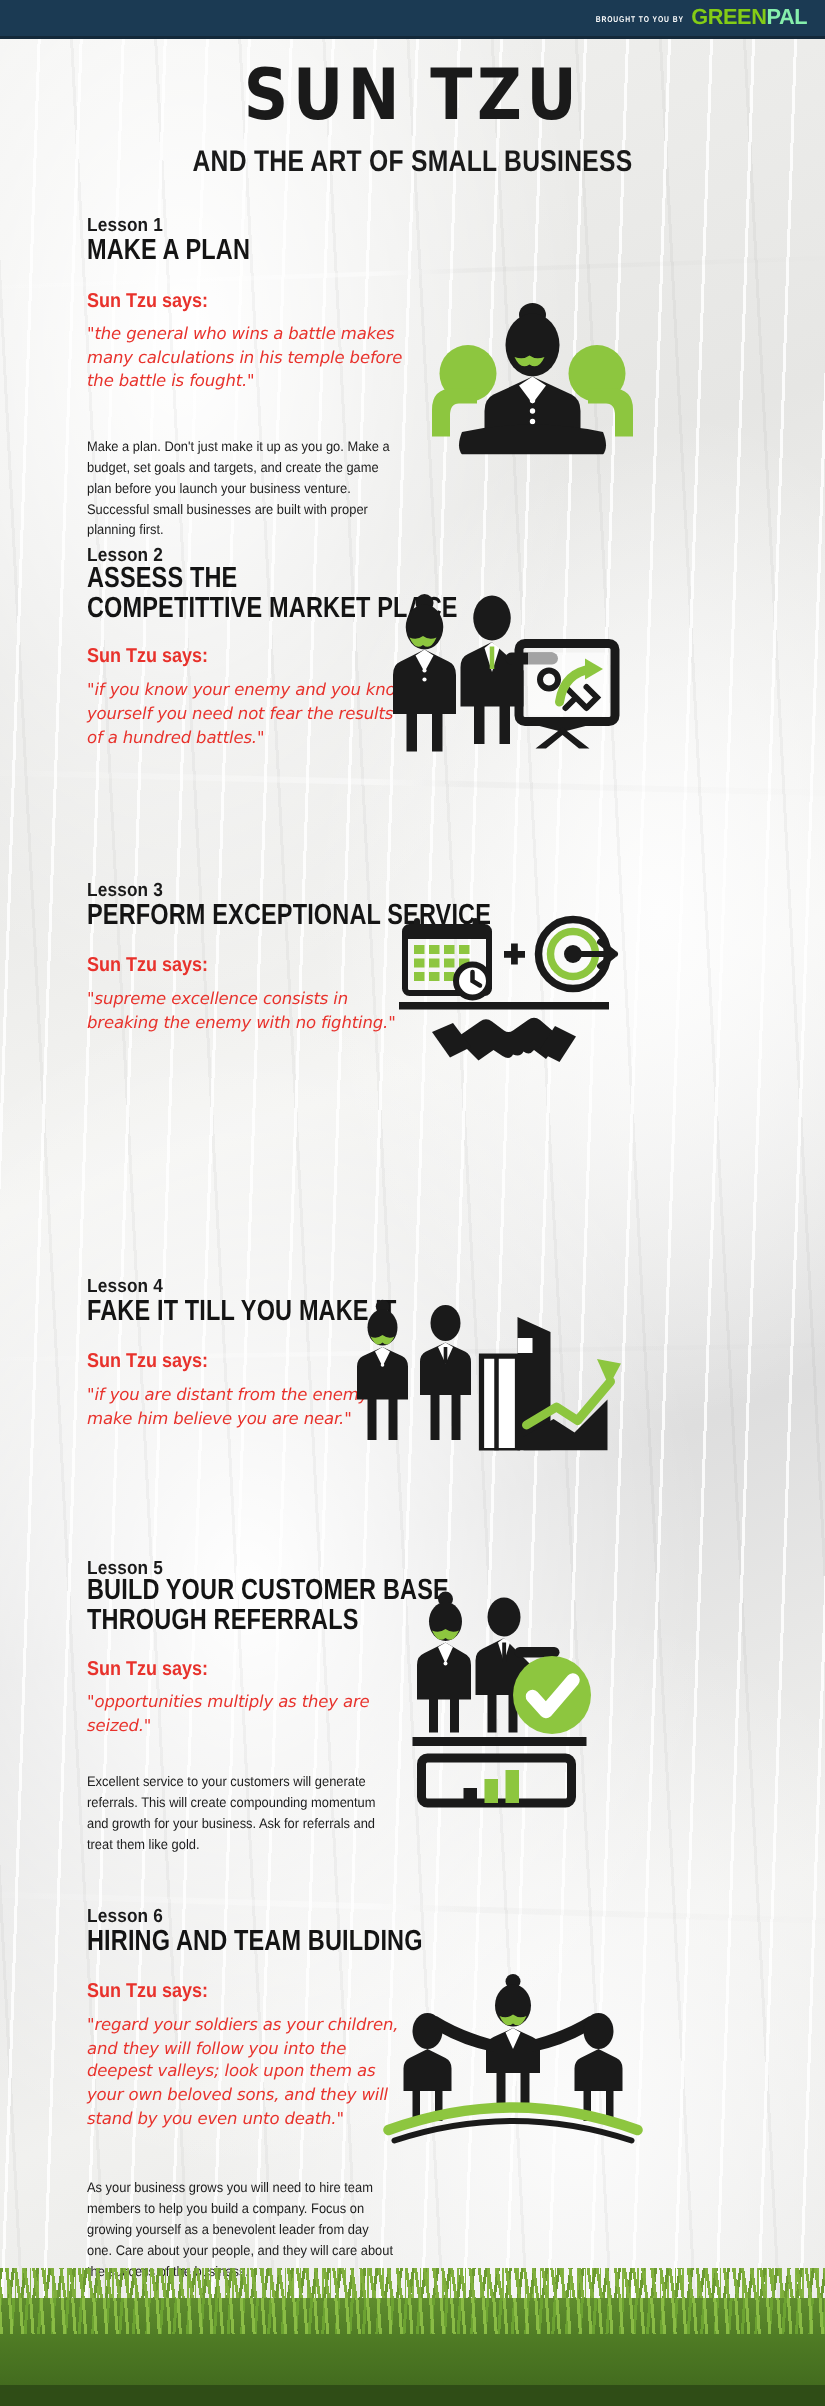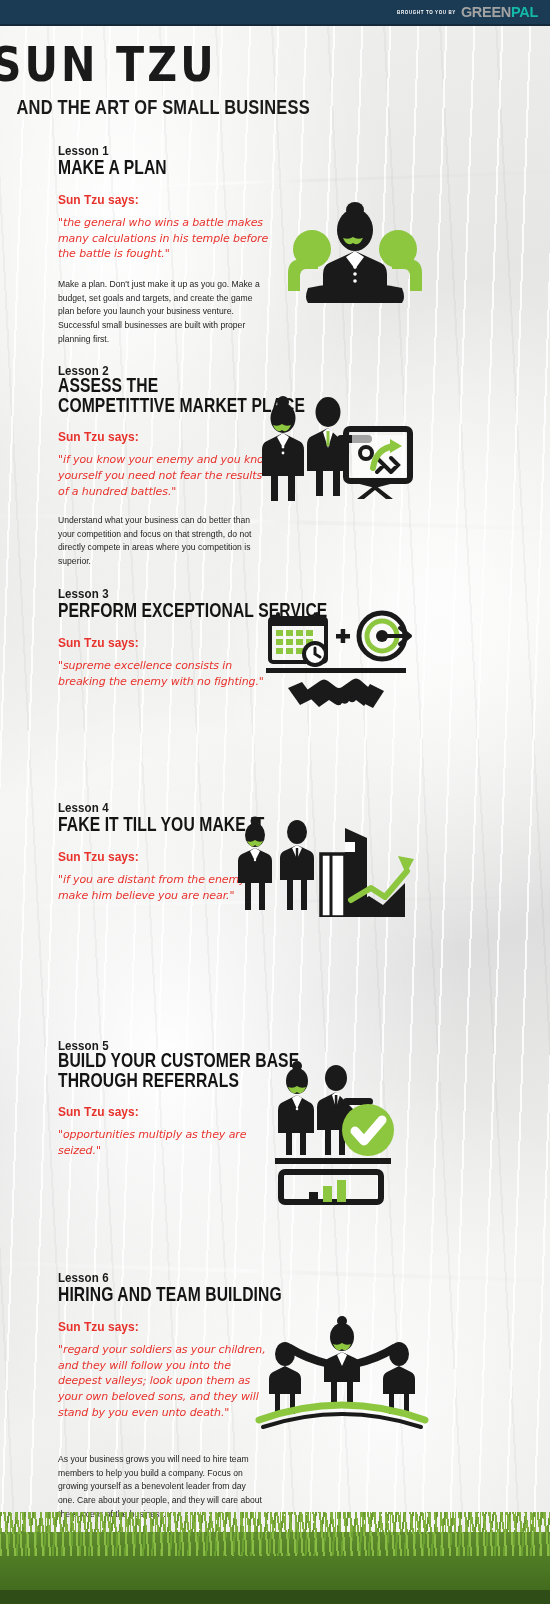--- a/index.html
+++ b/index.html
@@ -54,25 +54,25 @@
   }
   .brought {
     color: #ffffff;
     font-size: 4.5px;
     font-weight: bold;
     letter-spacing: .6px;
     margin-right: 5px;
     transform: scaleY(1.25);
   }
   .logo { font-size: 14.5px; font-weight: bold; letter-spacing: -.3px; font-family: "Liberation Sans", sans-serif; }
-  .logo .green { color: #a3a3a3; }
-  .logo .white { color: #14b8a6; }
+  .logo .green { color: #84cc16; }
+  .logo .white { color: #86efac; }
 
   
-  .masthead { position: absolute; top: 44px; left: 0; width: 550px; z-index: 5; }
+  .masthead { position: absolute; top: 44px; left: 0; width: 550px; text-align: center; z-index: 5; }
   .suntzu {
     font-family: "DejaVu Sans", sans-serif;
     font-size: 40px;
     font-weight: bold;
     color: #1a1a1a;
     letter-spacing: 3px;
     transform: scaleY(1.18) scaleX(1.03);
     line-height: 1;
   }
   .subtitle {
@@ -98,21 +98,21 @@
   }
   .says {
     color: #e8322c; font-size: 12px; font-weight: bold;
     margin-top: 17px; transform: scaleY(1.12); transform-origin: left;
   }
   .quote {
     color: #e8322c; font-size: 11px; line-height: 1.42;
     margin-top: 8px; font-family: "DejaVu Sans", sans-serif;
     font-style: italic; max-width: 215px; letter-spacing: -.1px;
   }
-  .body-cols { display: flex; gap: 22px; margin-top: 15px; }
+  .body-cols { display: flex; gap: 22px; margin-top: 29px; }
   .body-col { width: 205px; }
   .body-text {
     font-size: 8.6px; line-height: 1.52; color: #1d1d1d;
     transform: scaleY(1.07); transform-origin: top left;
   }
   .body-col.right { padding-top: 0; }
   .icon-box { position: absolute; }
 
   
   .grass {
@@ -196,23 +196,20 @@
   </div>
 
   <div class="lesson" style="top:365px">
     <div class="lesson-inner">
       <div class="lesson-num">Lesson 2</div>
       <div class="lesson-title" style="white-space:pre-line">ASSESS THE
 COMPETITTIVE MARKET PLACE</div>
       <div class="says">Sun Tzu says:</div>
       <div class="quote">"if you know your enemy and you know yourself you need not fear the results of a hundred battles."</div>
       <div class="body-cols" style="margin-top:14px">
-        <div class="body-col right">
-          <div class="body-text">Understand what your business can do better than your competition and focus on that strength, do not directly compete in areas where you competition is superior.</div>
-        </div>
       </div>
       <div class="icon-box" style="top:22px;left:240px">
         <svg width="180" height="115" viewBox="0 0 180 115">
 
           <ellipse cx="43" cy="15" rx="6" ry="6" fill="#1a1a1a"></ellipse>
           <ellipse cx="43" cy="31" rx="12.5" ry="15" fill="#1a1a1a"></ellipse>
           <path d="M33 38 q5 2 9 -1 q4 3 9 1 q-4 9 -9 5 q-5 4 -9 -5 z" fill="#8dc63f"></path>
           <path d="M43 46 l-16 8 q-5 2 -5 9 v26 h9 v25 h7 v-25 h10 v25 h7 v-25 h9 v-26 q0 -7 -5 -9 z" fill="#1a1a1a"></path>
           <path d="M43 46 l-6 4 l6 11 l6 -11 z" fill="#ffffff"></path>
           <circle cx="43" cy="60" r="1.4" fill="#ffffff"></circle>
@@ -280,21 +277,21 @@
           <rect x="14" y="72" width="140" height="5" fill="#1a1a1a"></rect>
 
           <path d="M52 96 l16 -11 q4 -3 8 0 l8 6 q3 2 6 0 l10 -7 q4 -3 8 0 l14 12 l-10 14 l-8 -6 q-3 4 -7 1 q-2 4 -7 2 q-2 4 -7 1 l-6 -4 l-10 7 z" fill="#1a1a1a"></path>
           <path d="M36 92 l14 -6 l12 16 l-14 7 z" fill="#1a1a1a"></path>
           <path d="M118 88 l14 7 l-11 17 l-14 -7 z" fill="#1a1a1a"></path>
         </svg>
       </div>
     </div>
   </div>
 
-  <div class="lesson" style="top:802px">
+  <div class="lesson" style="top:852px">
     <div class="lesson-inner">
       <div class="lesson-num">Lesson 4</div>
       <div class="lesson-title">FAKE IT TILL YOU MAKE IT</div>
       <div class="says">Sun Tzu says:</div>
       <div class="quote">"if you are distant from the enemy make him believe you are near."</div>
       <div class="body-cols" style="margin-top:30px">
       </div>
       <div class="icon-box" style="top:10px;left:225px">
         <svg width="200" height="105" viewBox="0 0 200 105">
 
@@ -324,20 +321,25 @@
     </div>
   </div>
 
   <div class="lesson" style="top:1040px">
     <div class="lesson-inner">
       <div class="lesson-num">Lesson 5</div>
       <div class="lesson-title" style="white-space:pre-line">BUILD YOUR CUSTOMER BASE
 THROUGH REFERRALS</div>
       <div class="says">Sun Tzu says:</div>
       <div class="quote">"opportunities multiply as they are seized."</div>
+      <div class="body-cols" style="margin-top:22px">
+        <div class="body-col">
+          <div class="body-text">Excellent service to your customers will generate referrals. This will create compounding momentum and growth for your business. Ask for referrals and treat them like gold.</div>
+        </div>
+      </div>
       <div class="icon-box" style="top:18px;left:255px">
         <svg width="170" height="150" viewBox="0 0 170 150">
 
           <ellipse cx="42" cy="8" rx="5" ry="5" fill="#1a1a1a"></ellipse>
           <ellipse cx="42" cy="23" rx="11" ry="13" fill="#1a1a1a"></ellipse>
           <path d="M33 29 q5 2 9 -1 q4 3 9 1 q-4 9 -9 5 q-5 4 -9 -5 z" fill="#8dc63f"></path>
           <path d="M42 37 l-14 7 q-5 2 -5 8 v23 h8 v22 h6 v-22 h8 v22 h6 v-22 h8 v-23 q0 -6 -5 -8 z" fill="#1a1a1a"></path>
           <path d="M42 37 l-5 3 l5 11 l5 -11 z" fill="#ffffff"></path>
           <circle cx="42" cy="51" r="1.3" fill="#ffffff"></circle>
 

